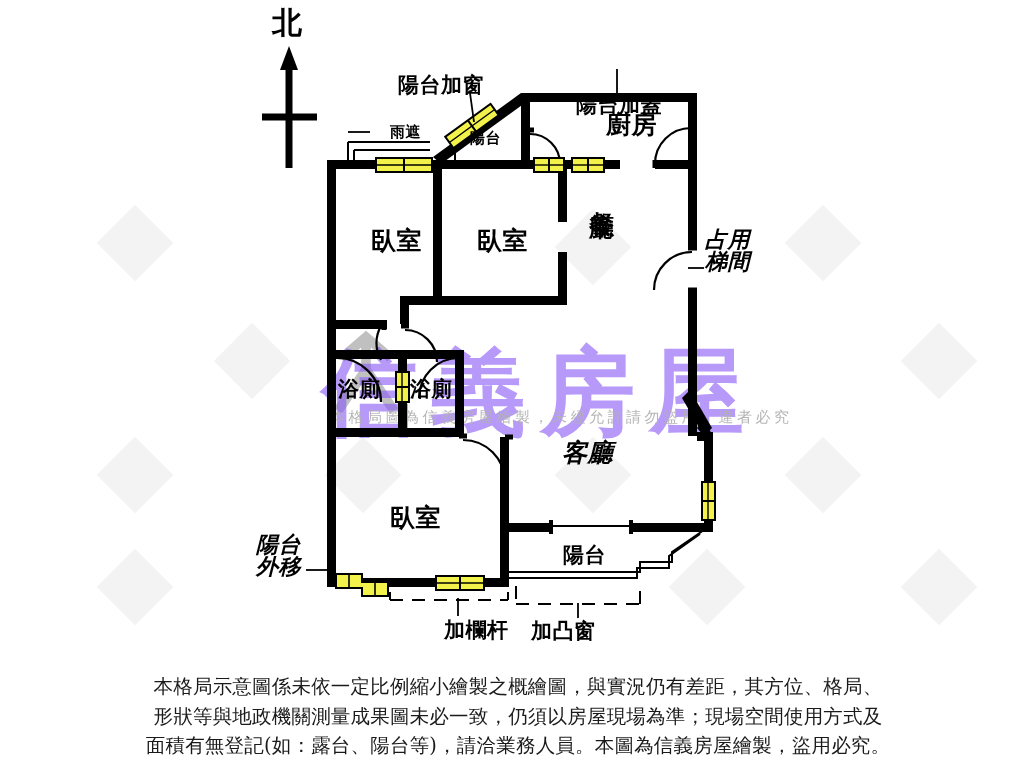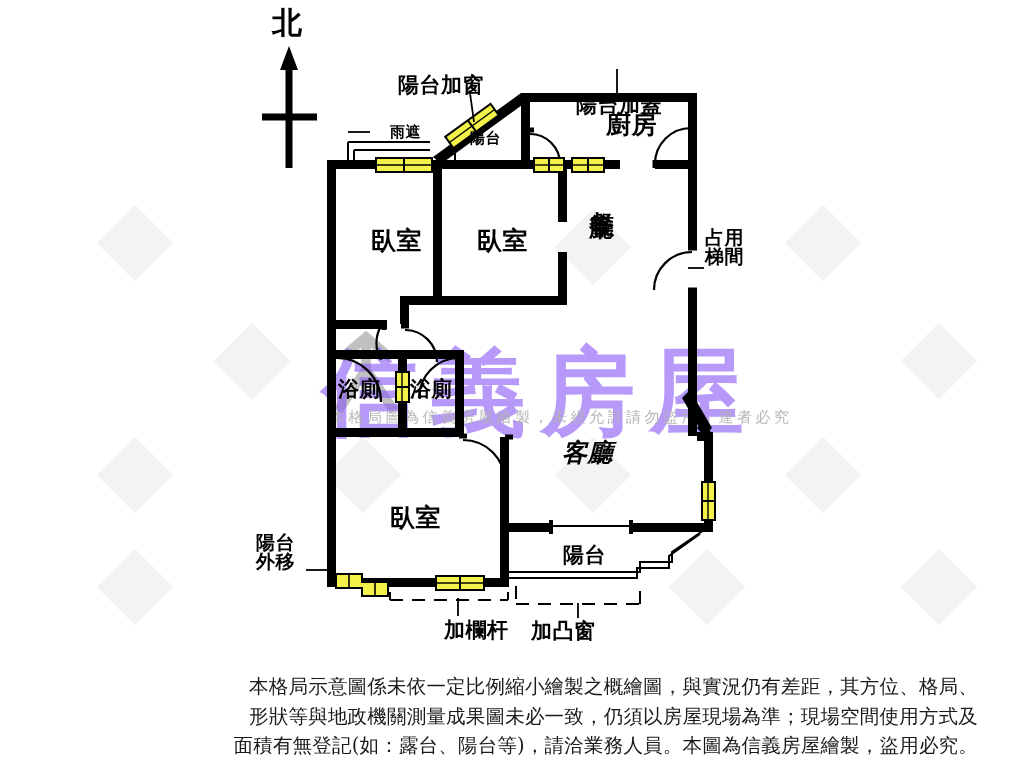--- a/index.html
+++ b/index.html
@@ -34,40 +34,40 @@
     color: #000000;
     white-space: nowrap;
     line-height: 1.02;
     font-weight: 600;
     letter-spacing: 0.5px;
   }
   .lbl-room    { font-size: 25px; }
   .lbl-room-sm { font-size: 21px; }
   .lbl-small   { font-size: 15px; }
   .lbl-anno    { font-size: 21px; }
-  .lbl-side    { font-size: 19px; text-align: center; }
+  .lbl-side    { font-size: 22px; text-align: center; font-style: italic; }
   .lbl-north   { font-size: 30px; font-weight: 700; }
   .vert {
     writing-mode: vertical-rl;
     text-orientation: upright;
     line-height: 1.0;
   }
   .lbl-center { text-align: center; }
 
   #disclaimer {
     position: absolute;
     left: 58px;
     top: 672px;
     width: 920px;
     font-family: "DejaVu Serif", "Liberation Serif", serif;
     font-size: 19.5px;
     line-height: 1.52;
     color: #1a1a1a;
     letter-spacing: 0.2px;
-    text-align: right;
+    text-align: center;
   }
   #disclaimer div { white-space: nowrap; }
 
   
   #wm-main {
     position: absolute;
     left: 322px;
     top: 330px;
     font-family: Liberation Sans, sans-serif;
     font-size: 95px;

